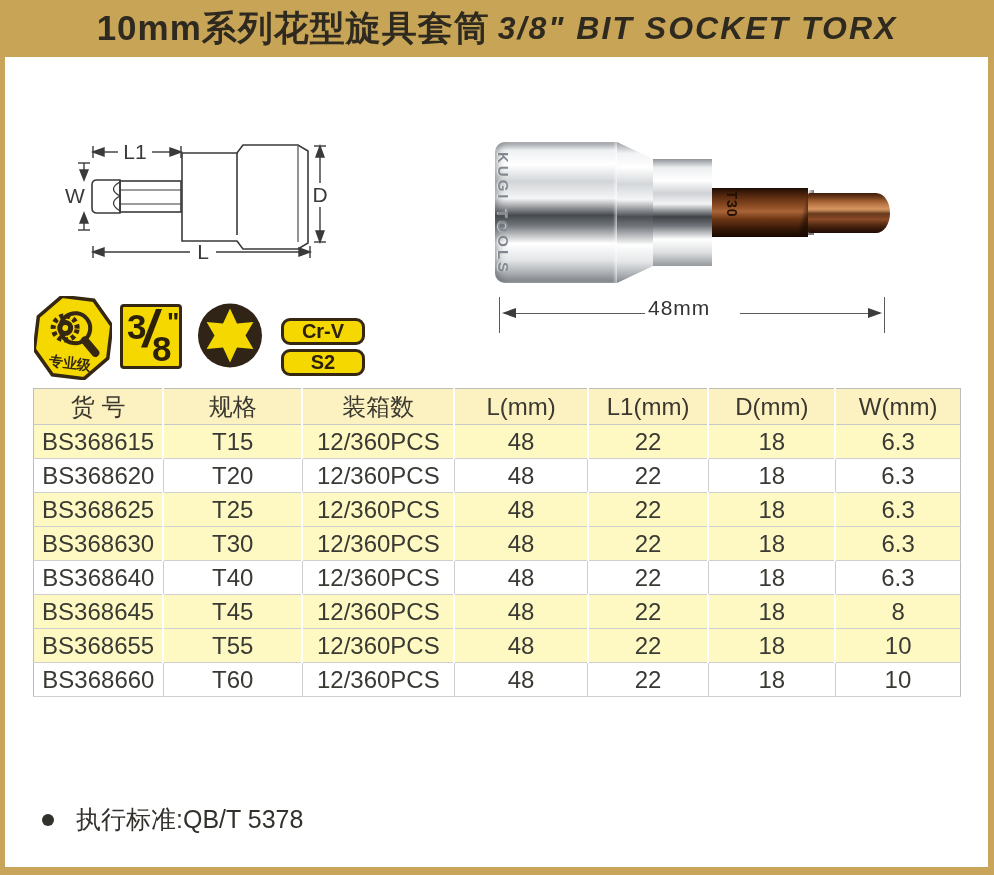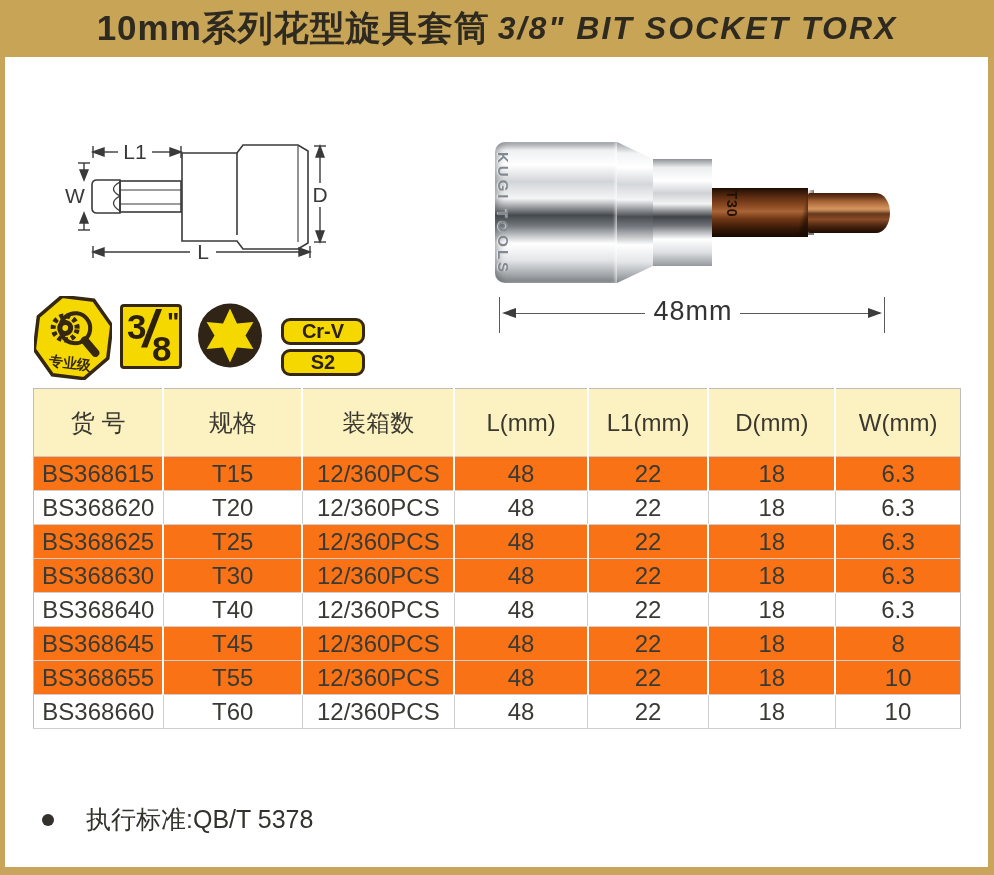--- a/index.html
+++ b/index.html
@@ -44,49 +44,49 @@
      border-radius:2px 14px 14px 2px / 2px 20px 20px 2px;
      background:
        linear-gradient(180deg,rgba(30,10,0,.55) 0%,rgba(30,10,0,0) 18%,rgba(255,200,150,.25) 40%,
           rgba(40,15,2,.55) 52%,rgba(255,190,140,.12) 66%,rgba(25,8,0,.6) 100%),
        linear-gradient(180deg,#6b3315 0%,#b5703f 30%,#d08c55 45%,#8a4520 60%,#4a2009 85%,#2a1003 100%);}
   .dim48-tick{position:absolute;top:297px;width:1px;height:36px;background:#5a5a5a;}
   .dim48-line{position:absolute;top:313px;height:1px;background:#5a5a5a;}
   .arrow{position:absolute;width:0;height:0;border-top:5px solid transparent;border-bottom:5px solid transparent;}
   .arrow-left{border-right:14px solid #3c3c3c;}
   .arrow-right{border-left:14px solid #3c3c3c;}
-  .dim48-label{position:absolute;left:648px;top:296px;width:90px;text-align:center;
-     font-size:27px;color:#333;letter-spacing:1px;}
+  .dim48-label{position:absolute;left:648px;top:296px;width:90px;text-align:left;
+     font-size:21px;color:#333;letter-spacing:1px;}
   
   .badge-frac{position:absolute;left:120px;top:304px;width:62px;height:65px;background:#f5d800;
      border:3px solid #352711;border-radius:4px;box-sizing:border-box;color:#2c2008;}
   .badge-frac span{position:absolute;font-weight:bold;line-height:1;}
   .badge-frac .n3{left:4px;top:2px;font-size:35px;}
   .badge-frac .sl{left:20px;top:-4px;font-size:52px;font-style:italic;}
   .badge-frac .n8{left:29px;top:24px;font-size:35px;}
   .badge-frac .qt{left:44px;top:2px;font-size:26px;}
   .pill{position:absolute;left:281px;width:84px;height:27px;background:#f5d800;
      border:3px solid #352711;border-radius:9px;box-sizing:border-box;
      display:flex;align-items:center;justify-content:center;
      font-size:20px;font-weight:bold;color:#2c2008;margin-top:10px;}
   .pill-crv{top:308px;}
   .pill-s2{top:339px;}
   
   .spec-table{position:absolute;left:33px;top:388px;width:928px;border-collapse:collapse;
      table-layout:fixed;border:1px solid #bdbdbd;}
   .spec-table th{height:35px;background:#fcf1c1;font-weight:normal;font-size:24px;color:#3b382f;
-     border-right:2px solid #ffffff;border-bottom:1px solid #c8c8c8;padding:16px;text-align:center;}
+     border-right:2px solid #ffffff;border-bottom:1px solid #c8c8c8;padding:0;text-align:center;}
   .spec-table th:last-child{border-right:1px solid #bdbdbd;}
   .spec-table td{height:33px;font-size:24px;color:#3a3a35;text-align:center;padding:0;
      border-right:1px solid #cfcfcf;border-bottom:1px solid #cfcfcf;}
-  .spec-table tr.y td{background:#f97316;border-right:2px solid #ffffff;}
+  .spec-table tr.y td{background:#fef9c3;border-right:2px solid #ffffff;}
   .spec-table tr.y td:last-child{border-right:1px solid #bdbdbd;}
   .spec-table td:last-child{border-right:1px solid #bdbdbd;}
   
-  .footer-note{position:absolute;left:42px;top:803px;display:flex;align-items:center;gap:32px;
+  .footer-note{position:absolute;left:42px;top:803px;display:flex;align-items:center;gap:22px;
      font-size:25px;color:#33312c;}
   .bullet{width:12px;height:12px;border-radius:50%;background:#33312c;display:inline-block;}
 </style>
 </head>
 <body>
 
 <div class="page">
 
   <header class="banner">
     <span class="t-cn">10mm系列花型旋具套筒</span>

